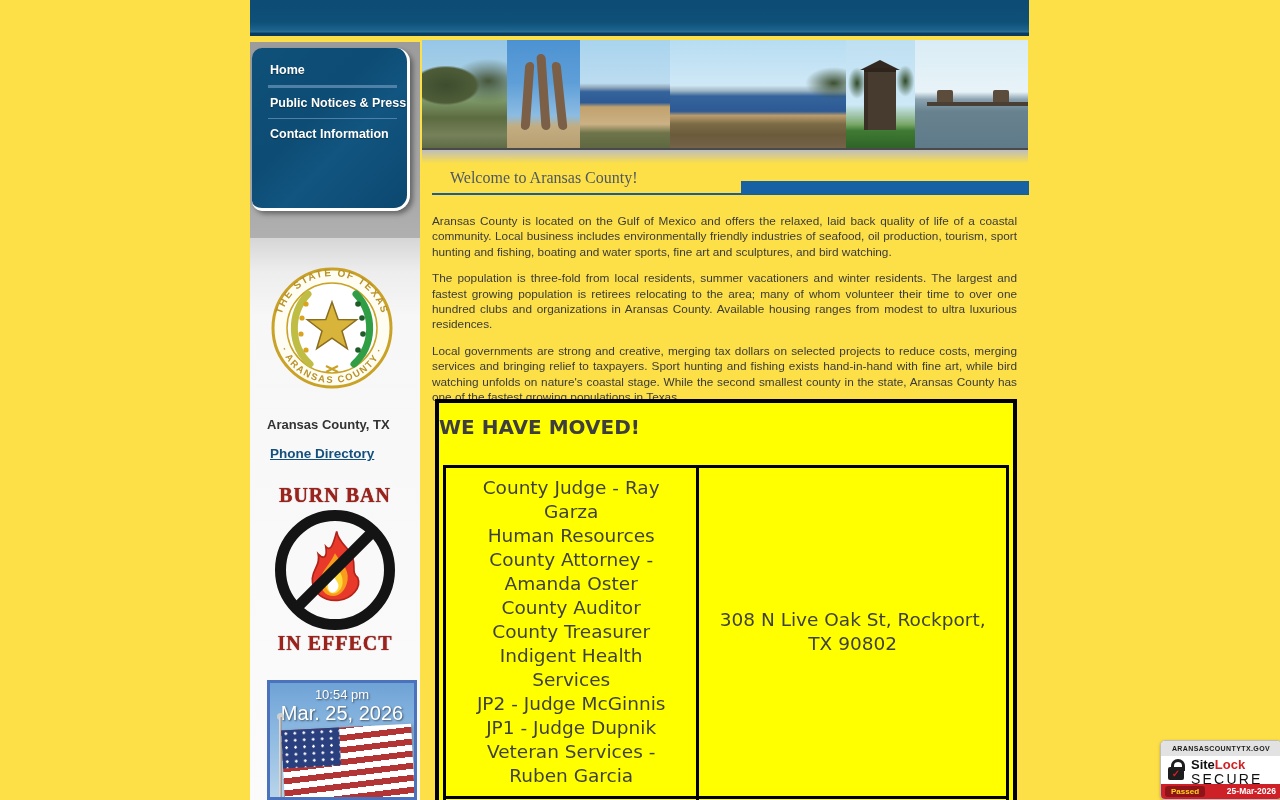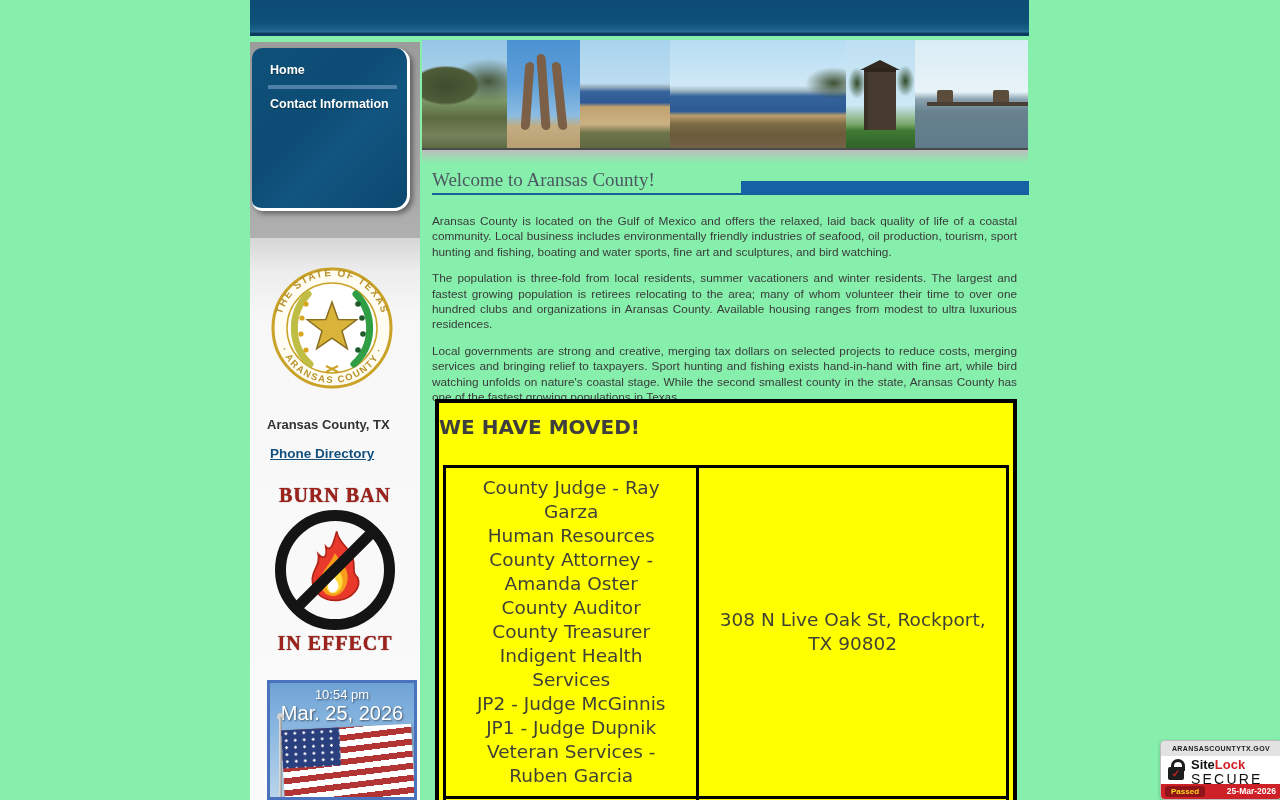--- a/index.html
+++ b/index.html
@@ -1,16 +1,16 @@
 <!DOCTYPE html>
 <html><head>
 <meta charset="utf-8">
 <style>
   html,body{margin:0;padding:0;background:#ffffff;}
-  #page{position:relative;width:1280px;height:800px;overflow:hidden;background:#86efac;
+  #page{position:relative;width:1280px;height:800px;overflow:hidden;background:#fde047;
         font-family:"Liberation Sans",sans-serif;}
 
   
   .top-bar{position:absolute;left:250px;top:0;width:779px;height:36px;
     background:linear-gradient(180deg,#0d4c74 0%,#0e5078 62%,#1a628c 82%,#2a6e94 88%,#0a3c60 93%,#0a3c60 100%);}
 
   
   .side-gray{position:absolute;left:250px;top:42px;width:170px;height:196px;
     background:linear-gradient(180deg,#9c9c9c 0%,#a6a6a6 70%,#b0b0b0 100%);}
   .side-light{position:absolute;left:250px;top:238px;width:170px;height:562px;
@@ -54,22 +54,22 @@
     box-shadow:inset 0 4px 0 #2e241c, inset 4px 0 0 #3a2f25;}
   .condo-roof{position:absolute;left:14px;top:20px;width:0;height:0;border-left:20px solid transparent;
     border-right:20px solid transparent;border-bottom:10px solid #32281f;}
   .seg-pier{width:113px;background:
     linear-gradient(180deg,#d9ecf5 0%,#e8f3f8 48%,#8ba3b0 55%,#68828f 66%,#5f7a89 100%);}
   .pier-deck{position:absolute;left:12px;top:62px;width:101px;height:4px;background:#4a3f35;}
   .pier-hut{position:absolute;top:50px;width:16px;height:12px;background:#5b4c3c;border-radius:2px 2px 0 0;}
   .pier-hut.h1{left:22px;} .pier-hut.h2{left:78px;}
 
   
-  .welcome{position:absolute;left:432px;top:169px;font-family:"Liberation Serif",serif;
-    font-size:19px;color:#4e5862;}
+  .welcome{position:absolute;left:450px;top:169px;font-family:"Liberation Serif",serif;
+    font-size:16px;color:#4e5862;}
   .rule{position:absolute;left:432px;top:193px;width:597px;height:2px;background:#1b5e97;}
   .accent-bar{position:absolute;left:741px;top:181px;width:288px;height:13px;background:#1561a3;}
 
   
   .body-copy{position:absolute;left:432px;top:214px;width:585px;color:#3a3a3a;
     font-size:11.8px;line-height:15.4px;text-align:justify;}
   .body-copy p{margin:0 0 11px 0;}
 
   
   .moved-box{position:absolute;left:435px;top:399px;width:582px;box-sizing:border-box;
@@ -148,20 +148,21 @@
 
   <div class="top-bar"></div>
   <div class="side-gray"></div>
   <div class="side-light"></div>
 
   <div class="nav-panel">
     <div class="nav-item">Home</div>
     <div class="nav-sep"></div>
     <div class="nav-sep"></div>
     <div class="nav-sep"></div>
+    <div class="nav-item">Public Notices &amp; Press</div>
     <div class="nav-sep"></div>
     <div class="nav-item">Contact Information</div>
   </div>
 
   <div class="banner">
     <div class="seg seg-oaks"></div>
     <div class="seg seg-sculpture">
       <div class="sculpt s1"></div>
       <div class="sculpt s2"></div>
       <div class="sculpt s3"></div>

